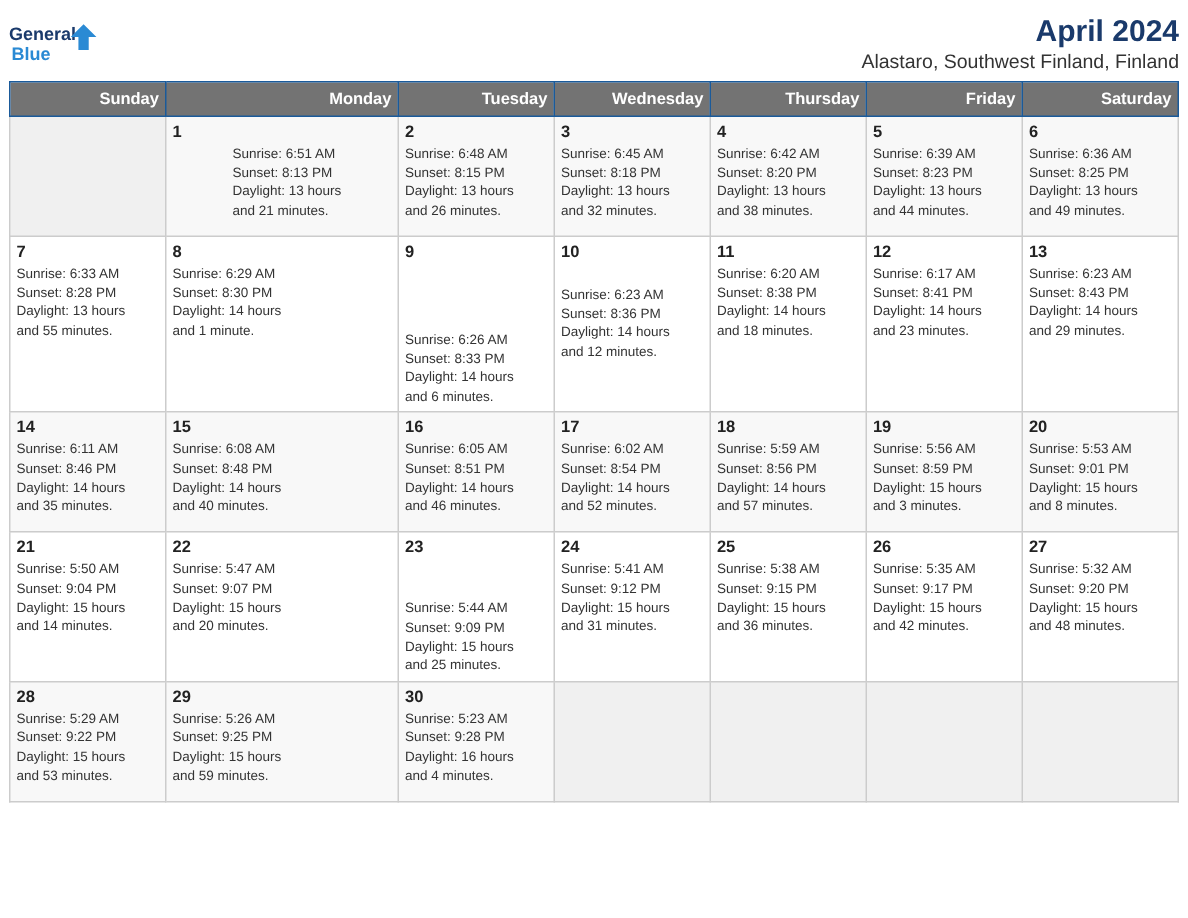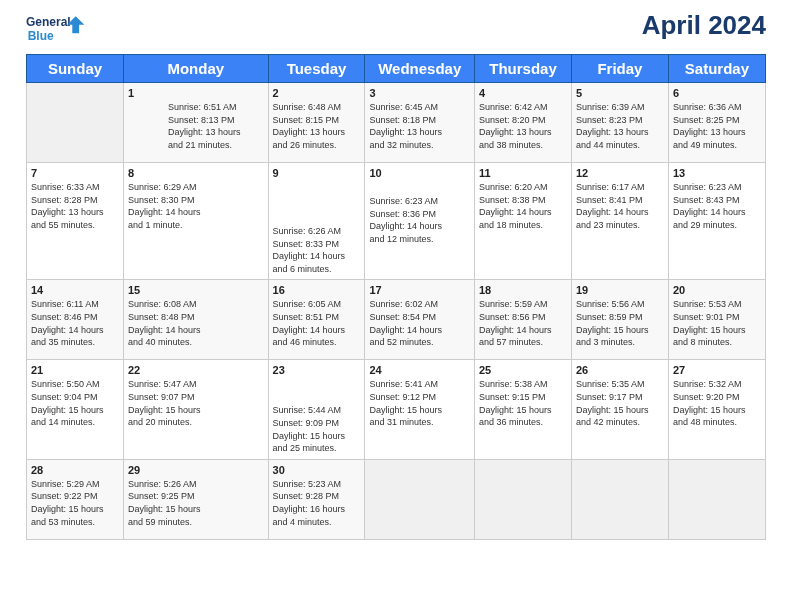--- a/index.html
+++ b/index.html
@@ -6,56 +6,56 @@
     body {
       width: 792px;
       height: 612px;
       font-family: Arial, sans-serif;
       background: #fff;
       overflow: hidden;
     }
     .page {
       width: 792px;
       height: 532px;
-      padding: 10px 26px;
+      padding: 10px 6px;
     }
     .header {
       display: flex;
       justify-content: space-between;
       align-items: flex-start;
       margin-bottom: 6px;
     }
     .logo {
       display: flex;
       align-items: center;
       gap: 4px;
     }
     .title-area {
       text-align: right;
     }
     .main-title {
-      font-size: 26px;
+      font-size: 20px;
       font-weight: bold;
       color: #1a3a6b;
     }
     .subtitle {
       font-size: 13px;
       color: #333;
     }
     table {
       width: 100%;
       border-collapse: collapse;
       font-size: 10px;
     }
     thead tr th {
-      background-color: #3b82f6;
+      background-color: #737373;
       color: #fff;
       padding: 5px 4px;
-      text-align: center;
-      font-size: 15px;
+      text-align: right;
+      font-size: 11px;
       font-weight: bold;
       border: 1px solid #1a5a9a;
     }
     tbody tr td {
       border: 1px solid #ccc;
       padding: 4px 4px;
       vertical-align: top;
       background: #fff;
       height: 80px;
     }
@@ -85,20 +85,21 @@
   <div class="header">
     <div class="logo">
   <svg width="60" height="38" viewBox="0 0 70 38" xmlns="http://www.w3.org/2000/svg">
     <text x="0" y="16" font-size="14" font-weight="bold" fill="#1a3a6b" font-family="Arial">General</text>
     <text x="2" y="32" font-size="14" font-weight="bold" fill="#2a8ad4" font-family="Arial">Blue</text>
     <polygon points="58,4 68,14 62,14 62,24 54,24 54,14 48,14" fill="#2a8ad4"></polygon>
   </svg>
 </div>
     <div class="title-area">
       <div class="main-title">April 2024</div>
+      <div class="subtitle">Alastaro, Southwest Finland, Finland</div>
     </div>
   </div>
 
   <table>
     <thead>
       <tr>
       <th>Sunday</th>
           <th>Monday</th>
           <th>Tuesday</th>
           <th>Wednesday</th>

